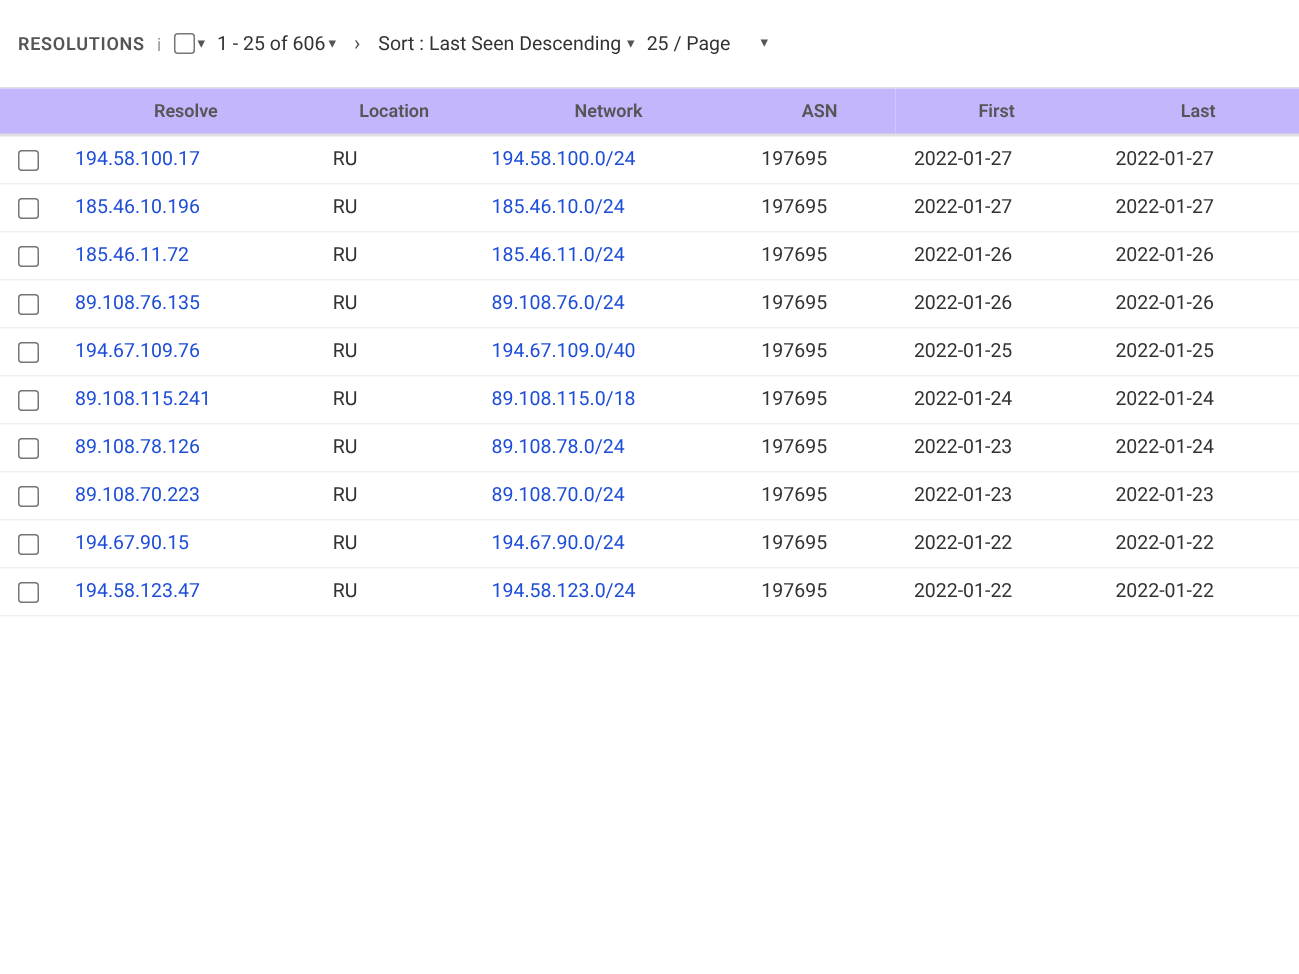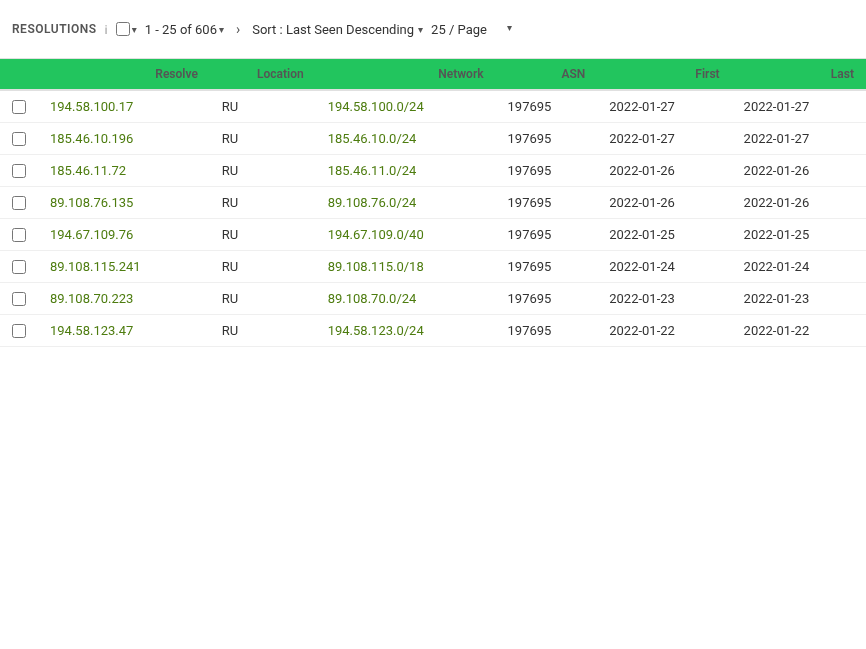--- a/index.html
+++ b/index.html
@@ -82,45 +82,45 @@
     }
     .per-page-selector .caret {
       font-size: 10px;
       color: #555;
     }
     table {
       width: 100%;
       border-collapse: collapse;
     }
     thead th {
-      text-align: right;
+      text-align: center;
       padding: 8px 12px;
       font-size: 12px;
       font-weight: 600;
       color: #555;
       border-bottom: 2px solid #e0e0e0;
-      background: #22c55e;
+      background: #c4b5fd;
     }
     thead th:first-child {
       width: 30px;
     }
     tbody tr {
       border-bottom: 1px solid #efefef;
     }
     tbody td {
       padding: 8px 12px;
       font-size: 13px;
       color: #333;
       vertical-align: middle;
     }
     tbody td:first-child {
       width: 30px;
     }
     .link {
-      color: #4d7c0f;
+      color: #1d4ed8;
       cursor: pointer;
       text-decoration: none;
       text-align: right;
     }
     .checkbox-cell {
       display: flex;
       align-items: center;
     }
     .checkbox-cell input[type="checkbox"] {
       width: 14px;
@@ -247,34 +247,60 @@
         <td>197695</td>
         <td>2022-01-24</td>
         <td>2022-01-24</td>
       </tr>
       <tr>
         <td>
           <div class="checkbox-cell">
             <input type="checkbox" style="">
           </div>
         </td>
+        <td><a class="link">89.108.78.126</a></td>
+        <td>RU</td>
+        <td><a class="link">89.108.78.0/24</a></td>
+        <td>197695</td>
+        <td>2022-01-23</td>
+        <td>2022-01-24</td>
+      </tr>
+      <tr>
+        <td>
+          <div class="checkbox-cell">
+            <input type="checkbox" style="">
+          </div>
+        </td>
         <td><a class="link">89.108.70.223</a></td>
         <td>RU</td>
         <td><a class="link">89.108.70.0/24</a></td>
         <td>197695</td>
         <td>2022-01-23</td>
         <td>2022-01-23</td>
       </tr>
       <tr>
         <td>
           <div class="checkbox-cell">
             <input type="checkbox" style="">
           </div>
         </td>
-        <td><a class="link">194.58.123.47</a></td>
-        <td>RU</td>
-        <td><a class="link">194.58.123.0/24</a></td>
+        <td><a class="link">194.67.90.15</a></td>
+        <td>RU</td>
+        <td><a class="link">194.67.90.0/24</a></td>
         <td>197695</td>
         <td>2022-01-22</td>
         <td>2022-01-22</td>
       </tr>
+      <tr>
+        <td>
+          <div class="checkbox-cell">
+            <input type="checkbox" style="">
+          </div>
+        </td>
+        <td><a class="link">194.58.123.47</a></td>
+        <td>RU</td>
+        <td><a class="link">194.58.123.0/24</a></td>
+        <td>197695</td>
+        <td>2022-01-22</td>
+        <td>2022-01-22</td>
+      </tr>
     </tbody>
 </table>
 
 </body></html>

